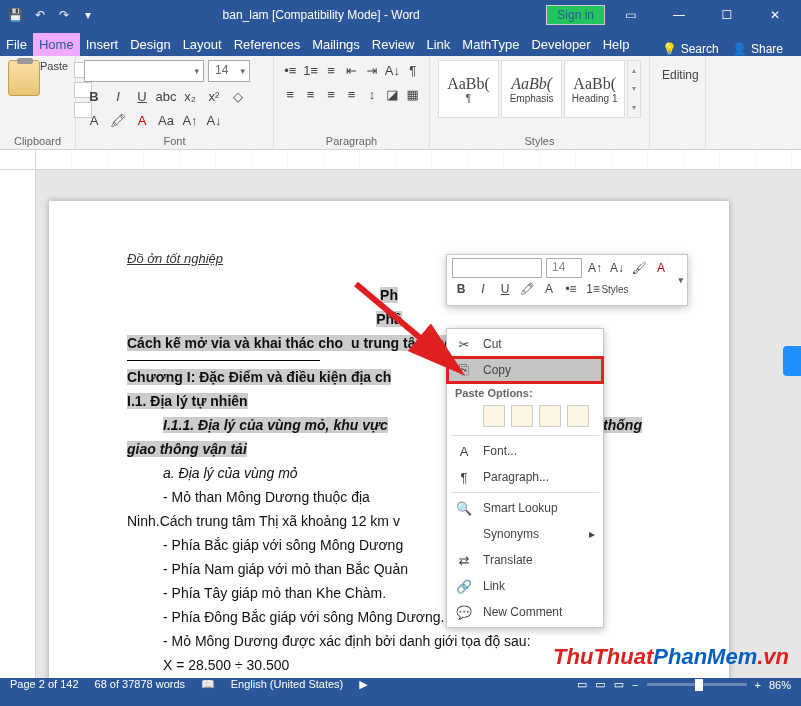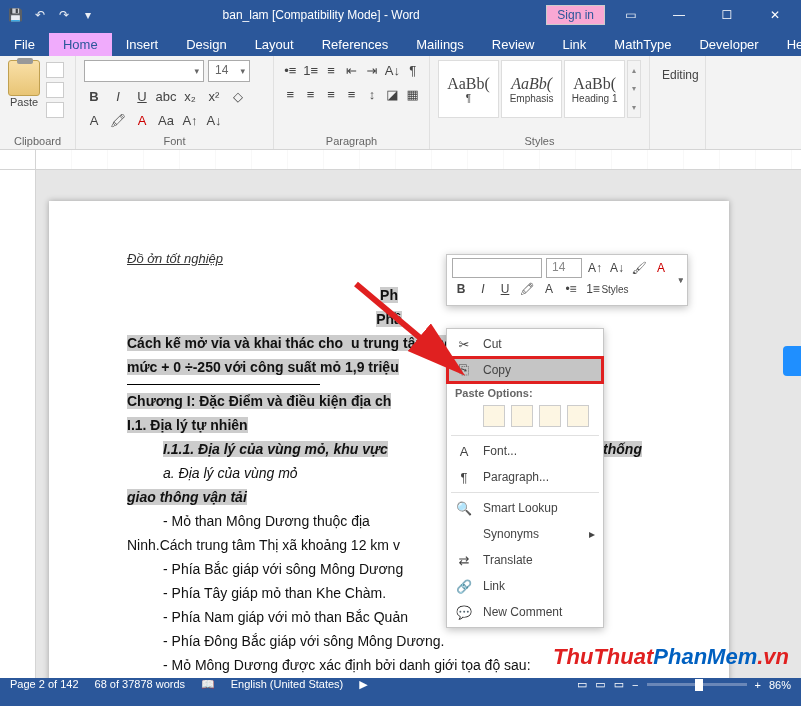--- a/index.html
+++ b/index.html
@@ -2,32 +2,32 @@
 <html><head>
 <meta charset="utf-8">
 <style>
 * { margin: 0; padding: 0; box-sizing: border-box; font-family: 'Segoe UI', sans-serif; }
 body { width: 801px; height: 706px; background: #fff; overflow: hidden; position: relative; }
 .titlebar { height: 30px; background: #2b579a; display: flex; align-items: center; color: #fff; font-size: 12px; }
 .qat { display: flex; align-items: center; gap: 8px; padding-left: 8px; }
 .qat-icon { width: 16px; height: 16px; display: flex; align-items: center; justify-content: center; opacity: 0.9; }
 .title-center { flex: 1; text-align: center; }
 .title-right { display: flex; align-items: center; gap: 4px; padding-right: 4px; }
-.sign-in { background: #f9a8d4; color: #2b579a; padding: 2px 10px; border: 1px solid #ccc; font-size: 12px; }
+.sign-in { background: #22c55e; color: #2b579a; padding: 2px 10px; border: 1px solid #ccc; font-size: 12px; }
 .win-btn { width: 44px; height: 30px; display: flex; align-items: center; justify-content: center; color: #fff; }
 .ribbon-tabs { height: 26px; background: #2b579a; display: flex; align-items: flex-end; color: #fff; font-size: 13px; }
-.rtab { padding: 4px 14px; cursor: pointer; text-align: right; }
+.rtab { padding: 4px 6px; cursor: pointer; text-align: right; }
 .rtab.file { background: #2b579a; }
 .rtab.active { background: #f0abfc; color: #2b579a; }
 .rtab-right { margin-left: auto; display: flex; align-items: center; gap: 14px; padding-right: 18px; font-size: 12px; }
 .ribbon { height: 94px; background: #f3f3f3; border-bottom: 1px solid #d4d4d4; display: flex; }
 .rgroup { border-right: 1px solid #e0e0e0; padding: 4px 8px 2px; display: flex; flex-direction: column; justify-content: space-between; }
 .rgroup-label { text-align: center; font-size: 11px; color: #666; padding-top: 2px; }
 .clipboard-body { display: flex; gap: 6px; align-items: flex-start; }
-.paste-big { display: flex; flex-direction: column; align-items: center; font-size: 11px; color: #444; }
+.paste-big { display: flex; flex-direction: row; align-items: flex-start; font-size: 11px; color: #444; }
 .paste-icon-big { width: 32px; height: 36px; background: linear-gradient(#f9e0a8, #e8c576); border: 1px solid #c0a050; border-radius: 3px; position: relative; }
 .paste-icon-big::after { content: ''; position: absolute; top: -3px; left: 8px; width: 16px; height: 6px; background: #999; border-radius: 2px; }
 .small-btns { display: flex; flex-direction: column; gap: 4px; padding-top: 2px; }
 .sbtn { width: 18px; height: 16px; border: 1px solid #ccc; background: #fff; }
 .font-body { display: flex; flex-direction: column; gap: 4px; }
 .font-row { display: flex; gap: 4px; align-items: center; }
 .font-combo { border: 1px solid #ababab; height: 22px; background: #fff; font-size: 12px; padding: 2px 18px 2px 6px; color: #666; position: relative; }
 .font-name { width: 120px; }
 .font-size { width: 42px; }
 .ribbon-btn { width: 20px; height: 20px; display: flex; align-items: center; justify-content: center; font-size: 13px; color: #444; }
@@ -212,32 +212,31 @@
 </div>
 
 <div class="workspace">
   <div class="ruler-v"></div>
   <div class="doc-area">
     <div class="page">
       <div class="doc-header">Đồ ởn tốt nghiệp</div>
       <div class="center para"><span class="sel">Ph</span></div>
       <div class="center para"><span class="sel">Phầ</span></div>
       <div class="para just"><span class="sel bold">Cách kế mở vỉa và khai thác cho</span><span class="sel bold">&nbsp;&nbsp;</span><span class="sel bold">u trung tâm mỏ than Mông Dương từ</span></div>
-      <div class="para"><span class="sel bold">mức + 0 ÷-250 với công suất mỏ 1,9 triệu</span></div>
       <div class="para" style="border-bottom:1px solid #000;margin:6px 0;width:193px"></div>
       <div class="para"><span class="sel bold">Chương I: Đặc Điểm và điều kiện địa ch</span></div>
       <div class="para"><span class="sel bold">I.1. Địa lý tự  nhiên</span></div>
       <div class="para indent just"><span class="sel bold italic">I.1.1. Địa lý của vùng mỏ, khu vực</span><span style="display:inline-block;width:150px"></span><span class="sel bold italic">ồi núi, hệ thống</span></div>
+      <div class="para"><span class="sel bold italic">giao thông vận tải</span></div>
       <div class="para indent italic">a. Địa lý của vùng mỏ</div>
-      <div class="para"><span class="sel bold italic">giao thông vận tải</span></div>
       <div class="para indent just"><span>- Mỏ than Mông Dương thuộc địa</span><span style="display:inline-block;width:128px"></span><span>nà, Tỉnh Quảng</span></div>
       <div class="para">Ninh.Cách trung tâm Thị xã khoảng 12 km v</div>
       <div class="para indent">- Phía Bắc giáp với sông Mông Dương</div>
+      <div class="para indent">- Phía Nam giáp với mỏ than Bắc Quản</div>
       <div class="para indent">- Phía Tây giáp mỏ than Khe Chàm.</div>
-      <div class="para indent">- Phía Nam giáp với mỏ than Bắc Quản</div>
       <div class="para indent">- Phía Đông Bắc giáp với sông Mông Dương.</div>
       <div class="para indent">- Mỏ Mông Dương được xác định bởi danh giới tọa độ sau:</div>
       <div class="para indent">X = 28.500 ÷ 30.500</div>
     </div>
   </div>
 </div>
 
 <div class="minitoolbar">
   <div class="mini-row">
     <div class="mini-combo drop" style="width:90px"></div>

